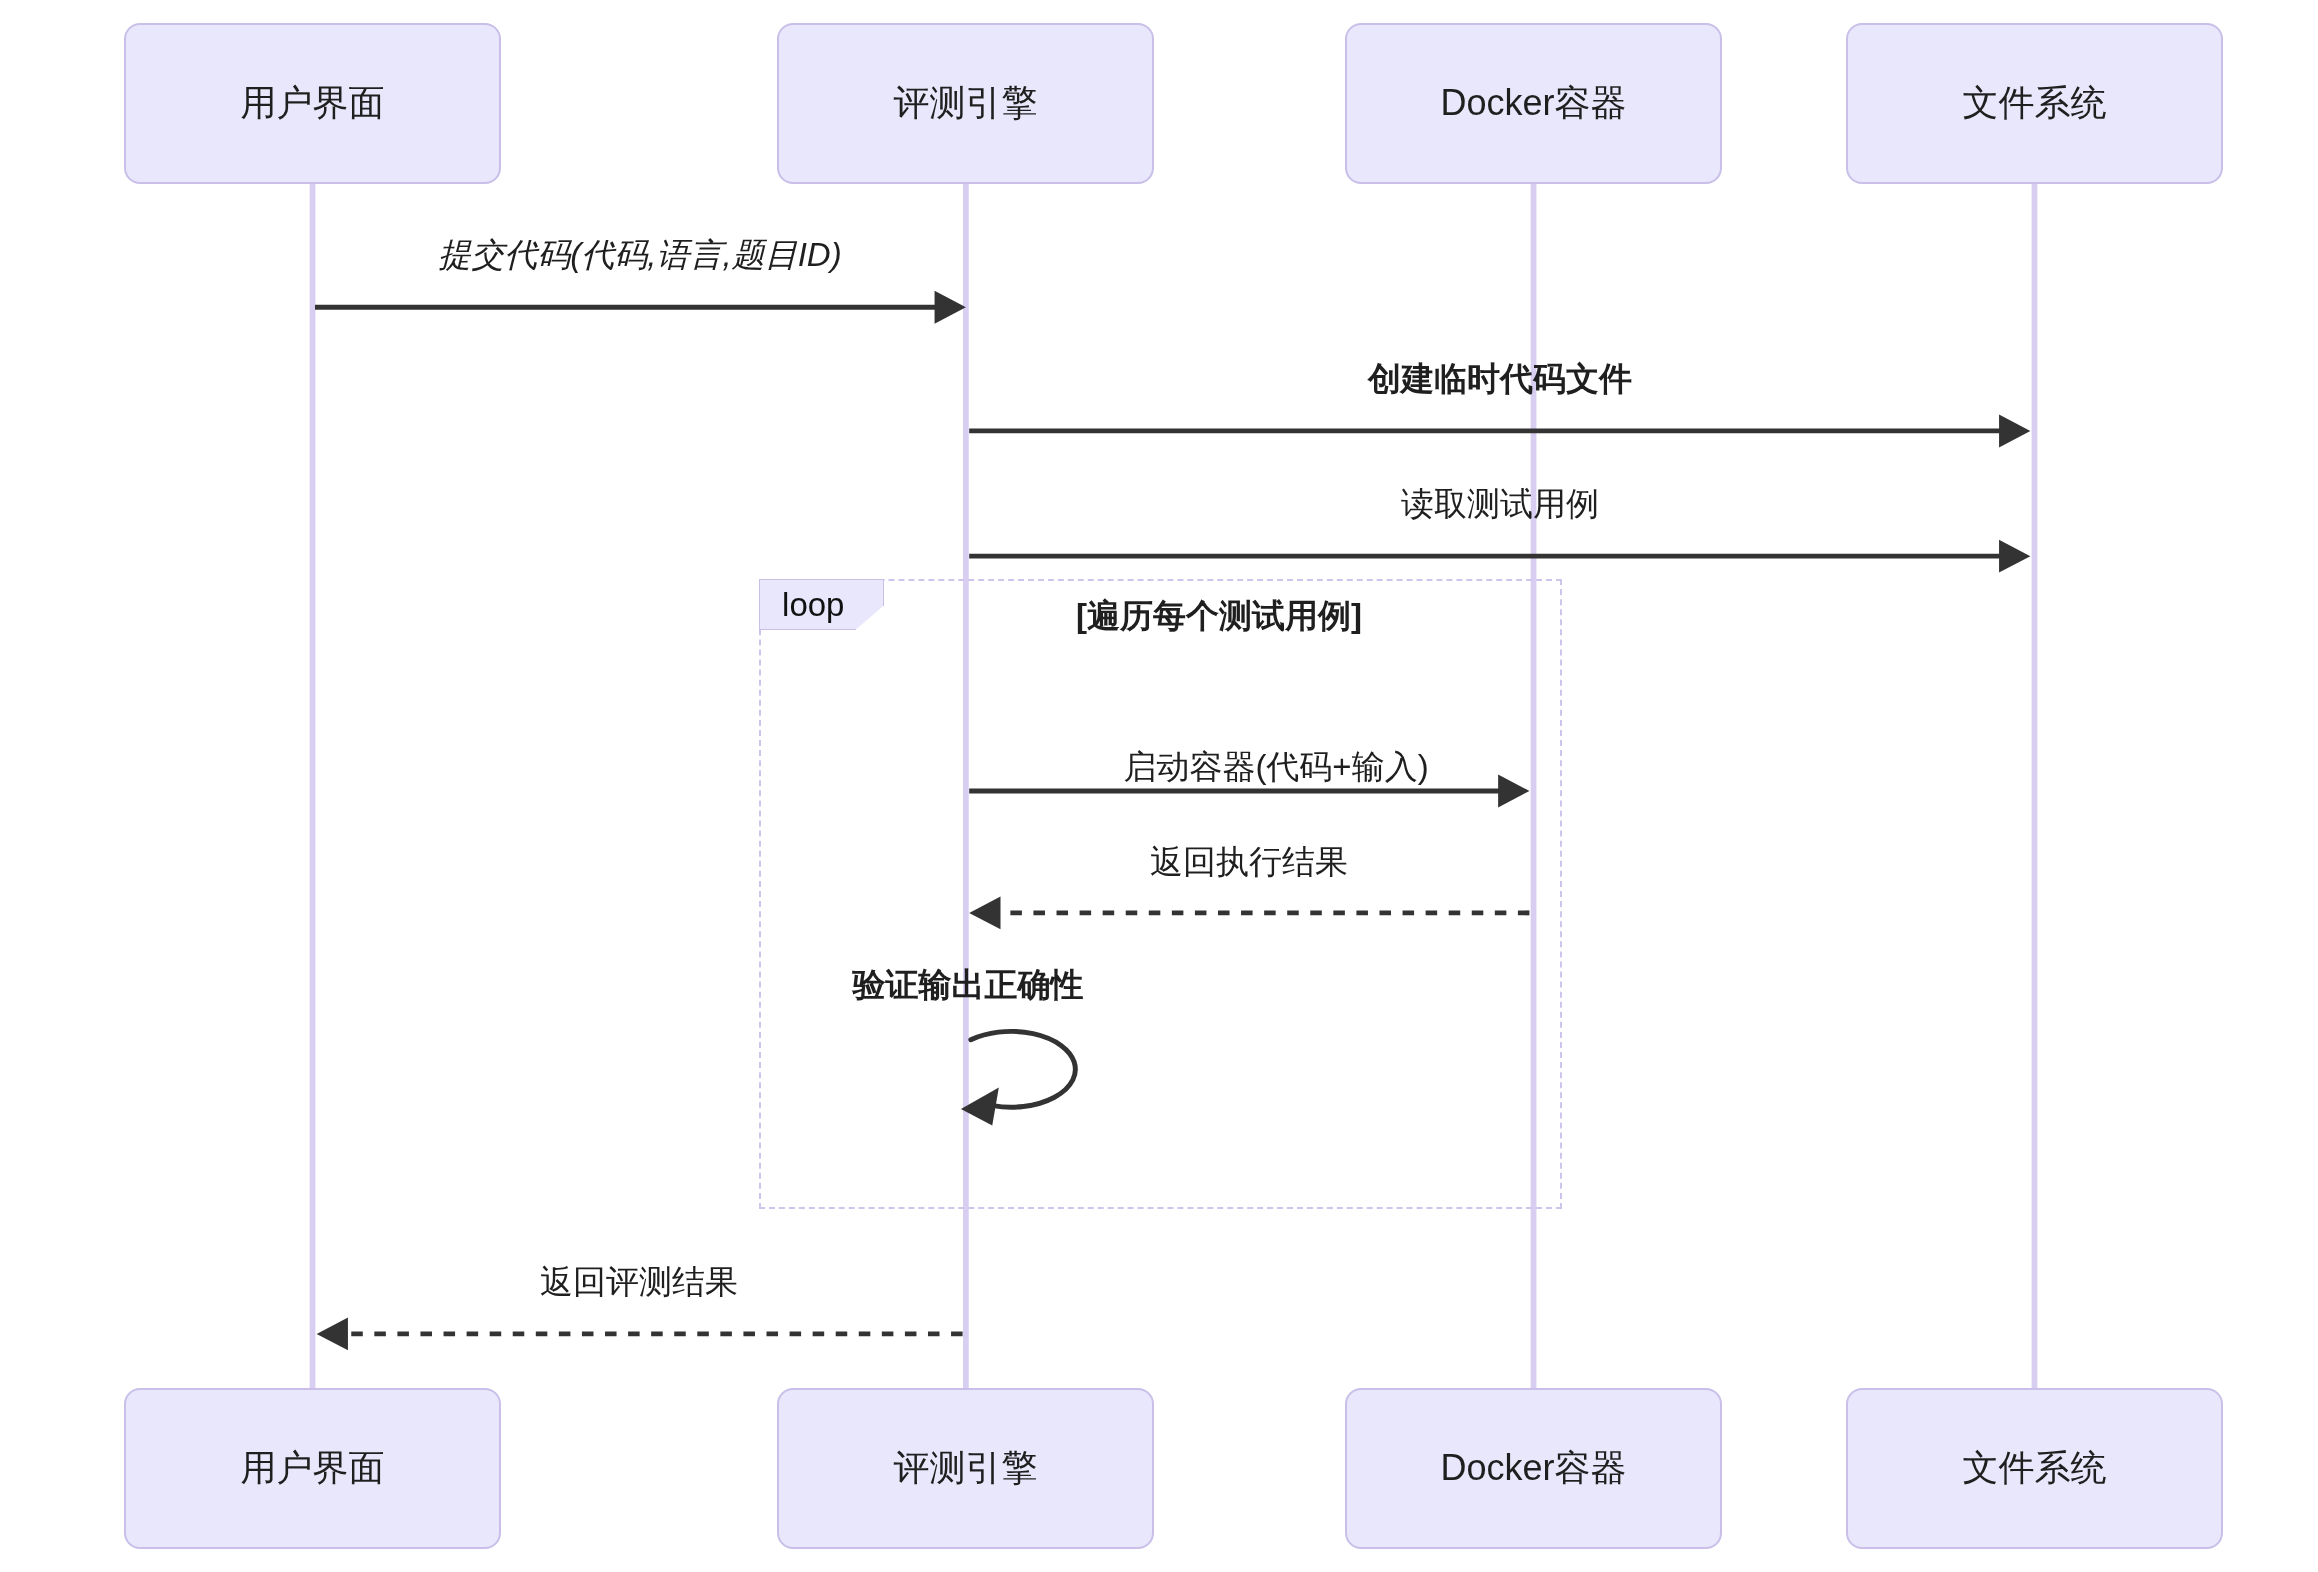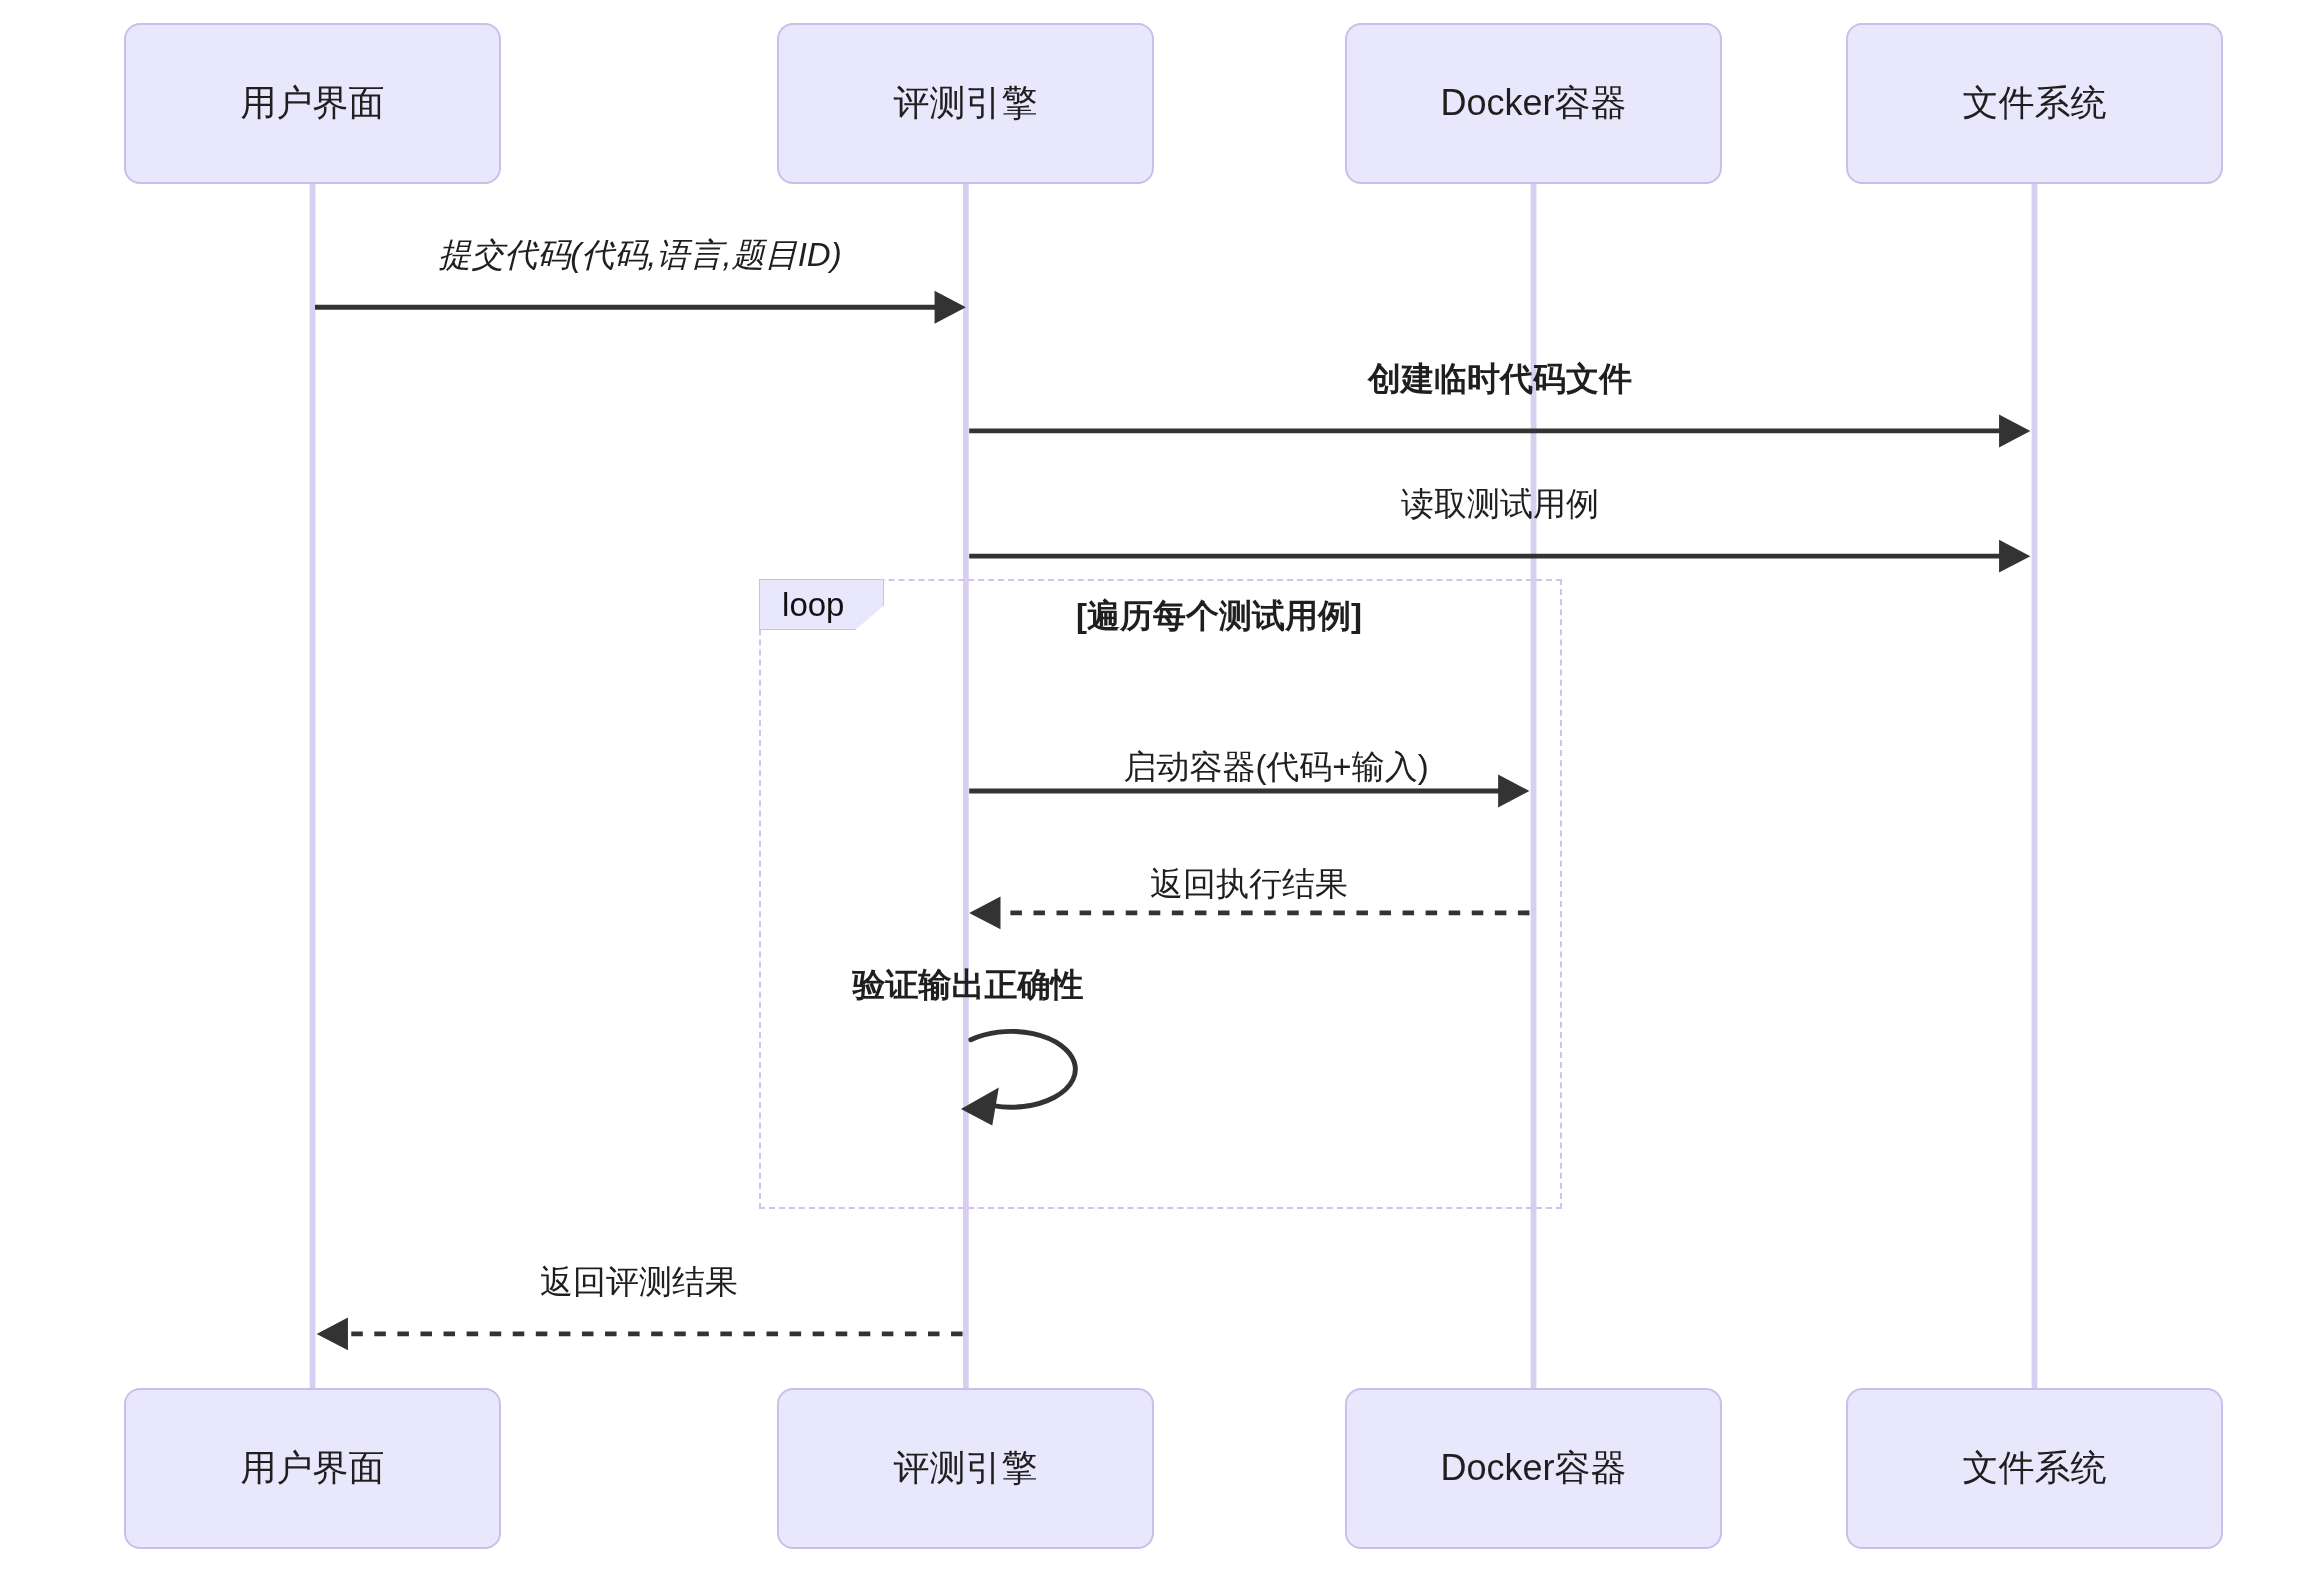--- a/index.html
+++ b/index.html
@@ -145,18 +145,18 @@
     <span>Docker容器</span>
   </div>
   <div class="actor-box" style="left:1846px; top:1388px;">
     <span>文件系统</span>
   </div>
 
   <div class="msg-label" style="left:640px; top:255px;font-style:italic;">提交代码(代码,语言,题目ID)</div>
   <div class="msg-label" style="left:1500px; top:379px;font-weight:bold;">创建临时代码文件</div>
   <div class="msg-label" style="left:1500px; top:504px;">读取测试用例</div>
   <div class="msg-label" style="left:1276px; top:739px;margin-top:28px;">启动容器(代码+输入)</div>
-  <div class="msg-label" style="left:1249px; top:862px;margin-top:22px;">返回执行结果</div>
+  <div class="msg-label" style="left:1249px; top:862px;">返回执行结果</div>
   <div class="msg-label" style="left:968px; top:985px;font-weight:bold;">验证输出正确性</div>
   <div class="msg-label" style="left:639px; top:1282px;">返回评测结果</div>
 
 </div>
 
 
 </body></html>

